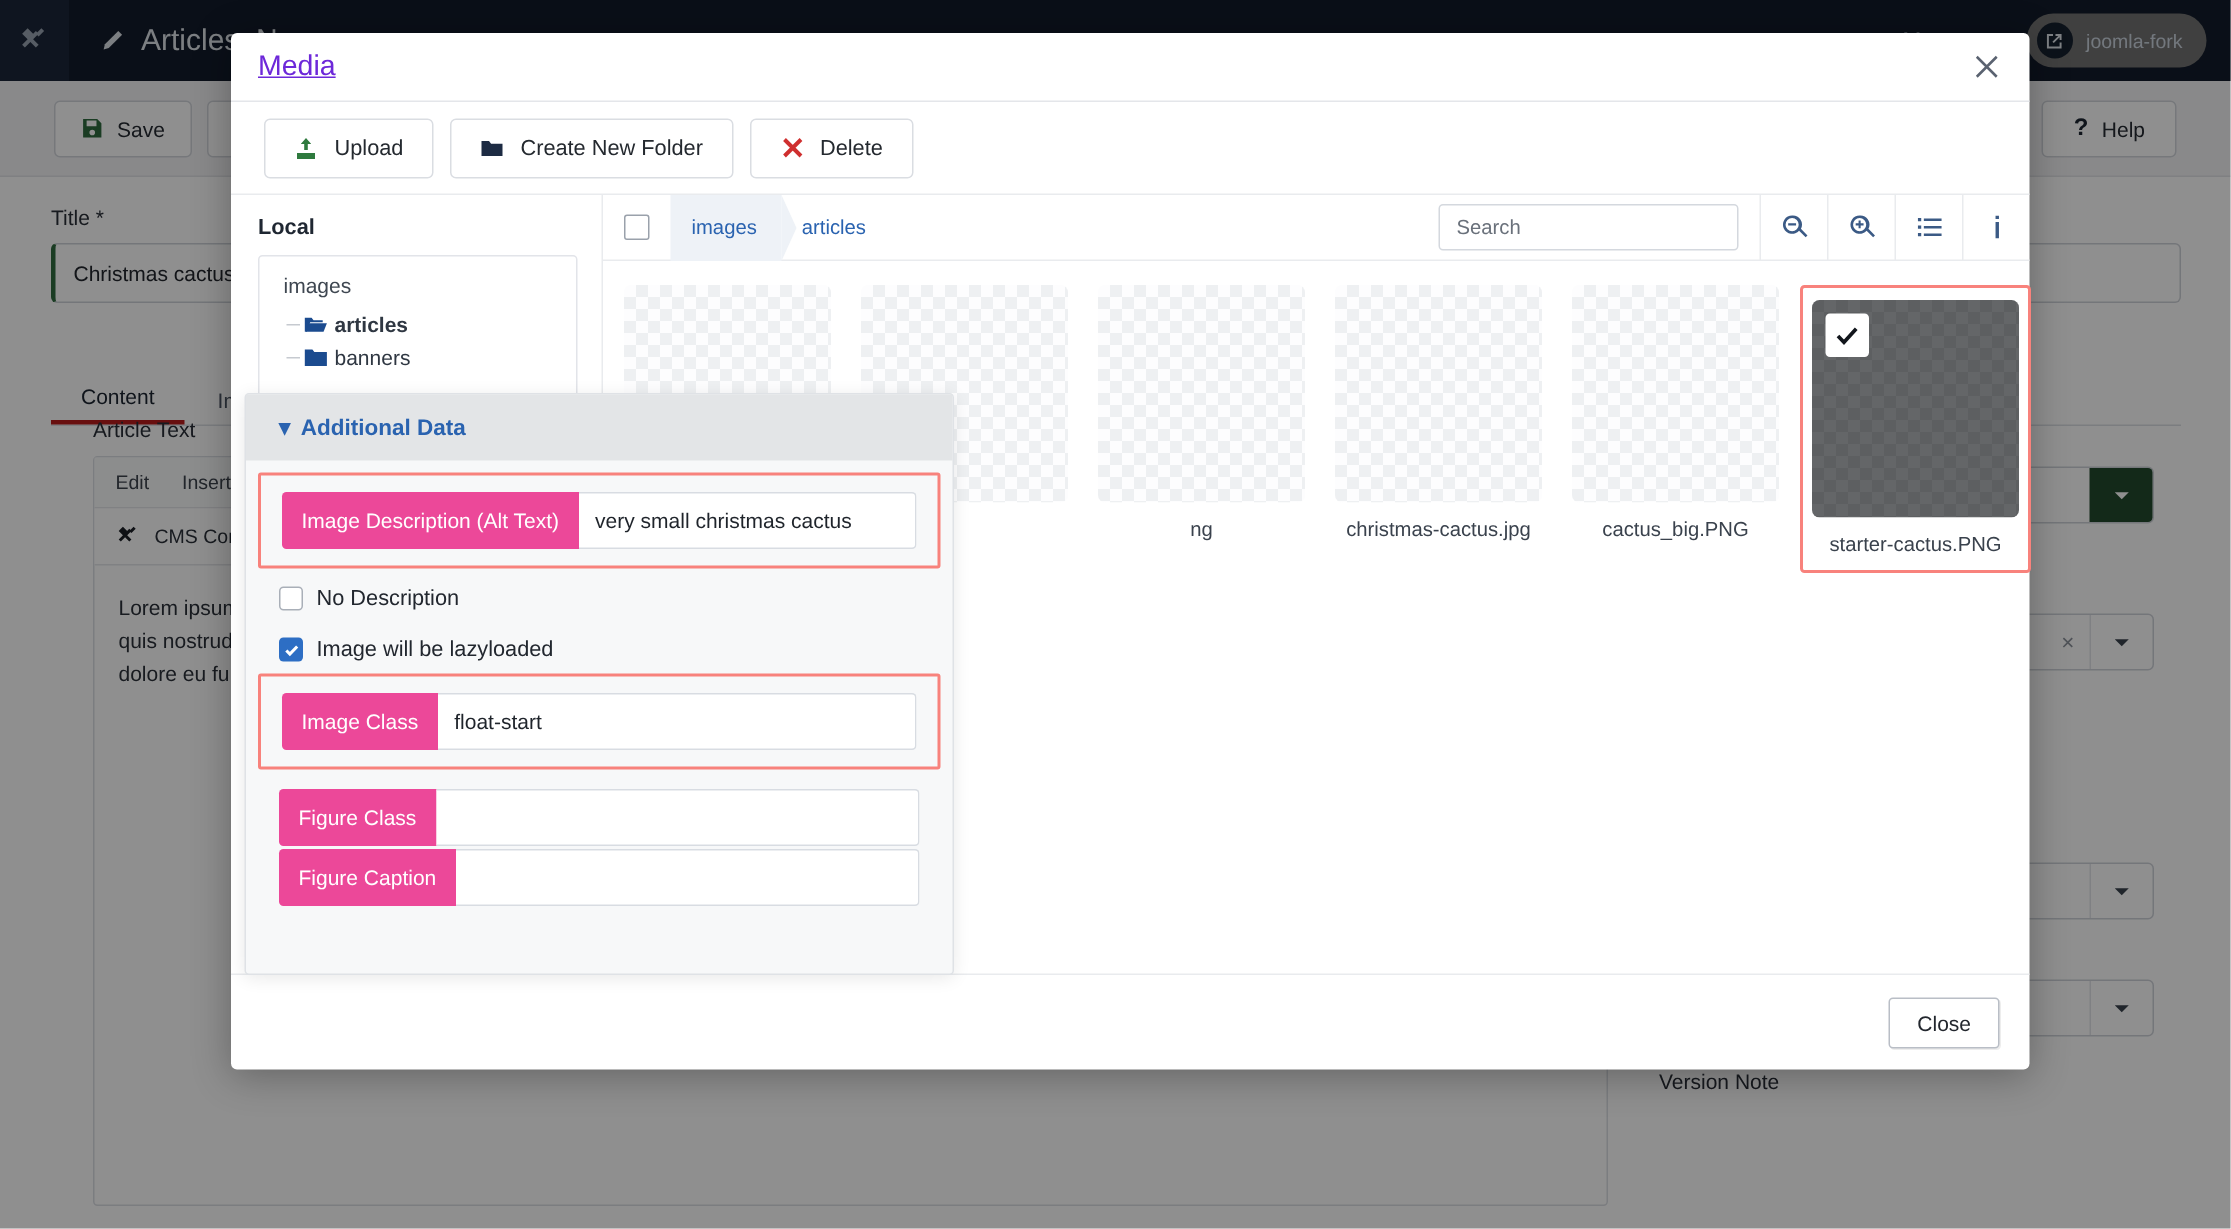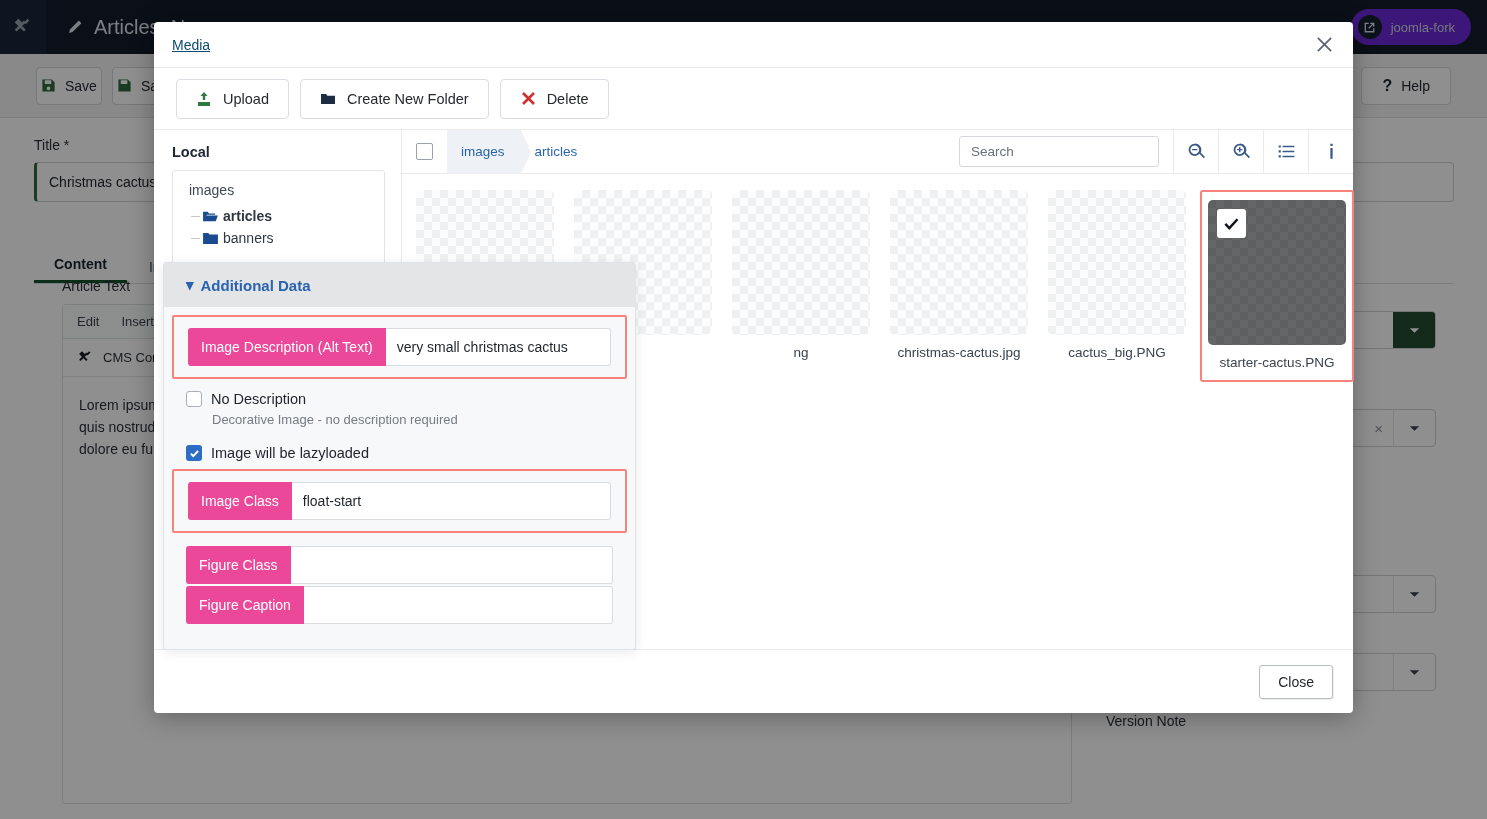--- a/index.html
+++ b/index.html
@@ -27,37 +27,37 @@
     margin-left: 20px; color: #dde2e8; font-size: 20px;
   }
   .pencil-ico { width: 17px; height: 17px; fill: #dde2e8; }
   .topbar-right {
     position: absolute; right: 16px; top: 9px;
     display: flex; align-items: center; gap: 14px;
   }
   .msg-link { color: #c8d0da; font-size: 15px; }
   .user-pill {
     display: flex; align-items: center; gap: 9px;
-    background: #6d28d9; border-radius: 20px; padding: 6px 16px 6px 7px;
+    background: #737373; border-radius: 20px; padding: 6px 16px 6px 7px;
     color: #cdd6e0; font-size: 13px;
   }
   .user-pill .sq {
     width: 24px; height: 24px; border-radius: 50%; background: #17212f;
     display: flex; align-items: center; justify-content: center;
   }
   .user-pill svg { width: 13px; height: 13px; fill: #dfe5ec; }
 
   .admin-toolbar {
     position: absolute; top: 54px; left: 0; width: 1487px; height: 64px;
     background: #f4f5f7; border-bottom: 1px solid #e2e4e8;
     display: flex; align-items: center; padding: 0 36px;
   }
   .tb-btn {
     display: flex; align-items: center; gap: 9px;
-    height: 38px; padding: 0 4px; margin-right: 10px;
+    height: 38px; padding: 0 17px; margin-right: 10px;
     border: 1px solid #d3d6dc; border-radius: 4px;
     background: #fff; font-size: 14px; color: #262b33;
   }
   .tb-btn svg { width: 15px; height: 15px; }
   .tb-help {
     position: absolute; right: 36px;
     display: flex; align-items: center; gap: 9px;
     height: 38px; padding: 0 20px;
     border: 1px solid #d3d6dc; border-radius: 4px;
     background: #fff; font-size: 14px; color: #262b33;
@@ -74,21 +74,21 @@
     padding: 0 12px; display: flex; align-items: center;
   }
 
   .tabrow {
     position: absolute; left: 34px; top: 128px; width: 1420px; height: 38px;
     border-bottom: 1px solid #dcdfe4; display: flex; align-items: flex-end; gap: 2px;
   }
   .tab {
     padding: 8px 20px; font-size: 14px; color: #4d5664;
   }
-  .tab.active { color: #1b2430; font-weight: bold; border-bottom: 3px solid #14532d; }
+  .tab.active { color: #1b2430; font-weight: normal; border-bottom: 3px solid #b91c1c; }
 
   .editor-panel {
     position: absolute; left: 62px; top: 186px; width: 1010px; height: 500px;
     border: 1px solid #dcdfe4; border-radius: 3px; background: #fff;
   }
   .editor-cap { position: absolute; left: 62px; top: 160px; font-size: 14px; color: #2a2f38; }
   .ed-menubar {
     height: 34px; border-bottom: 1px solid #e4e6ea; background: #fafbfc;
     display: flex; align-items: center; padding: 0 14px; gap: 22px;
     font-size: 13px; color: #3d444e;
@@ -126,21 +126,21 @@
   .modal {
     position: absolute; left: 154px; top: 22px; width: 1199px; height: 691px;
     background: #fff; border-radius: 4px;
     box-shadow: 0 4px 26px rgba(0,0,0,0.30);
     display: flex; flex-direction: column;
   }
   .modal-head {
     height: 46px; border-bottom: 1px solid #e4e6ea;
     display: flex; align-items: center; padding: 0 16px 0 18px;
   }
-  .modal-title { font-size: 14px; color: #0c4a6e; flex: 1; text-decoration: underline; }
+  .modal-title { font-size: 19px; color: #6d28d9; flex: 1; text-decoration: underline; }
   .close-x { width: 26px; height: 26px; display: flex; align-items: center; justify-content: center; }
   .close-x svg { width: 19px; height: 19px; stroke: #5a6270; stroke-width: 1.8; }
 
   .modal-actions {
     height: 62px; display: flex; align-items: center; padding: 0 22px; gap: 11px;
     border-bottom: 1px solid #e9ebee;
   }
   .ma-btn {
     display: flex; align-items: center; gap: 11px; height: 40px; padding: 0 19px;
     border: 1px solid #dadde2; border-radius: 4px; background: #fff;
@@ -530,21 +530,20 @@
         <span class="lbl-badge">Image Description (Alt Text)</span>
         <span class="fld-input">very small christmas cactus</span>
       </div>
     </div>
 
     <div style="margin-top:12px">
       <div class="chk-row">
         <span class="chk-empty"></span>
         <span>No Description</span>
       </div>
-      <div class="helptext">Decorative Image - no description required</div>
     </div>
 
     <div style="margin-top:18px">
       <div class="chk-row">
         <span class="chk-on">
           <svg viewBox="0 0 14 14">
               <path d="M2.4 7.2l3 3.1L11.6 3.8"></path>
             </svg>
         </span>
         <span>Image will be lazyloaded</span>

